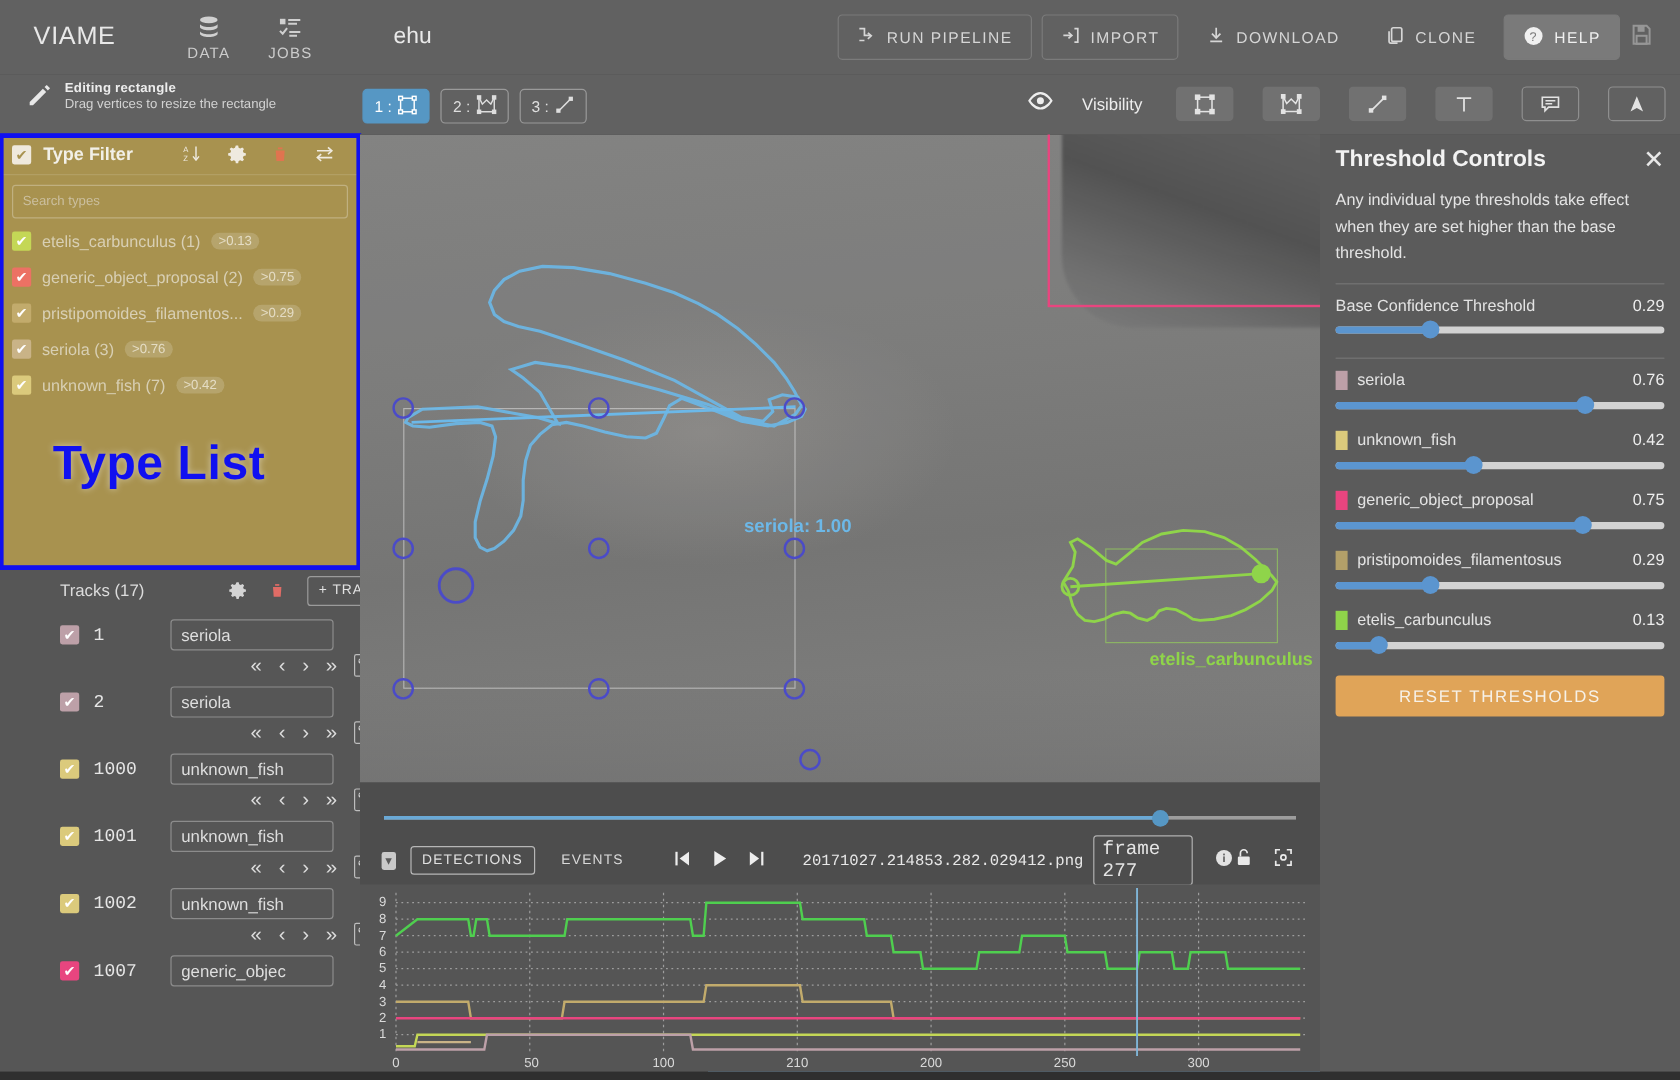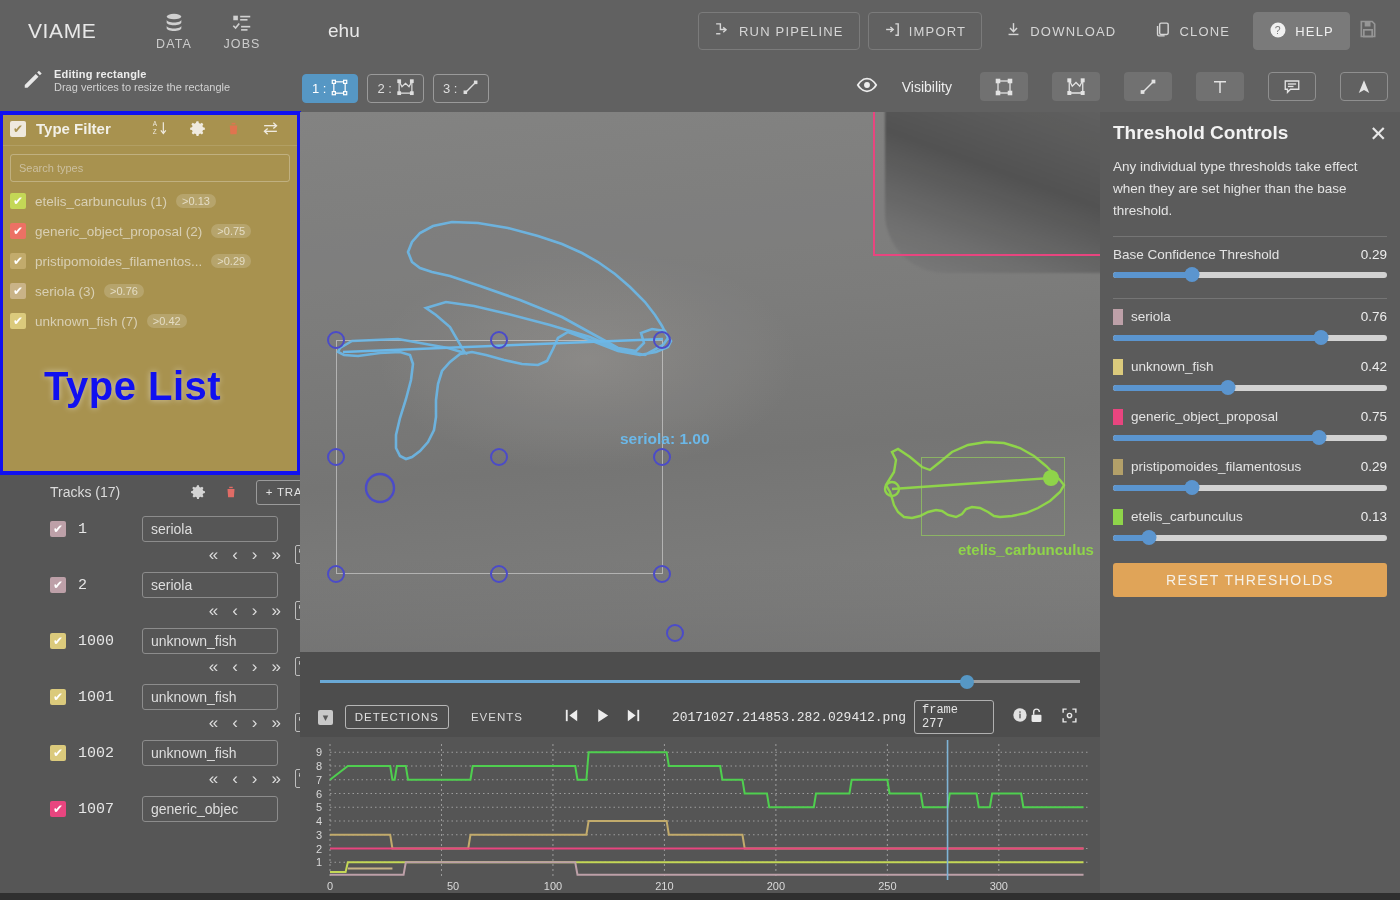--- a/index.html
+++ b/index.html
@@ -162,21 +162,21 @@
   .playerbar { position: absolute; left: 0; top: 540px; width: 800px; height: 85px; }
   .seek { position: absolute; left: 20px; top: 28px; width: 760px; height: 3px; background: #9d9d9d; }
   .seek .fill { position: absolute; left: 0; top: 0; height: 3px; width: 648px; background: #6aa9d6; }
   .seek .knob { position: absolute; left: 640px; top: -5px; width: 14px; height: 14px; border-radius: 50%; background: #5697c4; }
   .ctrlrow { position: absolute; left: 0; top: 48px; width: 800px; height: 34px; display: flex; align-items: center; }
   .ctrl-cbx { margin-left: 18px; width: 15px; height: 15px; background: #c9c9c9; border-radius: 2px; display:flex; align-items:center; justify-content:center; color:#5a5a5a; font-size:11px; }
   .pill { height: 24px; border: 1px solid #b6b6b6; border-radius: 3px; color: #e0e0e0; font-size: 11.5px; letter-spacing: 1px; display: flex; align-items: center; padding: 0 9px; margin-left: 12px; cursor: pointer; }
   .pill.noborder { border-color: transparent; color: #d9d9d9; }
   .transport { display: flex; align-items: center; gap: 14px; margin-left: 30px; color: #ededed; font-size: 15px; }
   .fname { margin-left: 30px; color: #e7e7e7; font-size: 13px; font-family: "Liberation Mono", monospace; }
-  .framechip { margin-left: 8px; border: 1px solid #b0b0b0; border-radius: 3px; padding: 2px 7px; color: #e4e4e4; font-size: 12px; font-family: "Liberation Mono", monospace; }
+  .framechip { margin-left: 8px; border: 1px solid #b0b0b0; border-radius: 3px; padding: 2px 7px; color: #e4e4e4; font-size: 16px; font-family: "Liberation Mono", monospace; }
   .infoic { margin-left: 18px; color: #e2e2e2; }
   .rightctrls { margin-left: auto; margin-right: 22px; display: flex; gap: 16px; color: #e9e9e9; }
 
   
   .chartwrap { position: absolute; left: 0; top: 625px; width: 800px; height: 163px; background: #555555; }
   .chart { position: absolute; left: 8px; top: 3px; width: 784px; height: 140px; }
   .chart-xaxis { position: absolute; left: 8px; top: 143px; width: 784px; height: 16px; }
   .xtick { position: absolute; color: #d9d9d9; font-size: 11px; transform: translateX(-50%); }
   .ytick { position: absolute; right: 0; color: #d9d9d9; font-size: 11px; transform: translateY(-50%); }
   .hbar { position: absolute; left: 290px; bottom: 0; width: 802px; height: 7px; background: #7fb4d6; }
@@ -713,21 +713,21 @@
           <div class="ytick" style="top: 94.75px;">3</div>
           <div class="ytick" style="top: 81px;">4</div>
           <div class="ytick" style="top: 67.25px;">5</div>
           <div class="ytick" style="top: 53.5px;">6</div>
           <div class="ytick" style="top: 39.75px;">7</div>
           <div class="ytick" style="top: 26px;">8</div>
           <div class="ytick" style="top: 12.25px;">9</div>
         </div>
       <div class="chart-xaxis" id="x-ticks">
           <div class="xtick" style="left: 22px;">0</div>
-          <div class="xtick" style="left: 145px;">50</div>
+          <div class="xtick" style="left: 135px;">50</div>
           <div class="xtick" style="left: 244.941px;">100</div>
           <div class="xtick" style="left: 356.412px;">210</div>
           <div class="xtick" style="left: 467.882px;">200</div>
           <div class="xtick" style="left: 579.353px;">250</div>
           <div class="xtick" style="left: 690.824px;">300</div>
         </div>
       <div class="hbar"></div>
     </div>
   </div>
 

